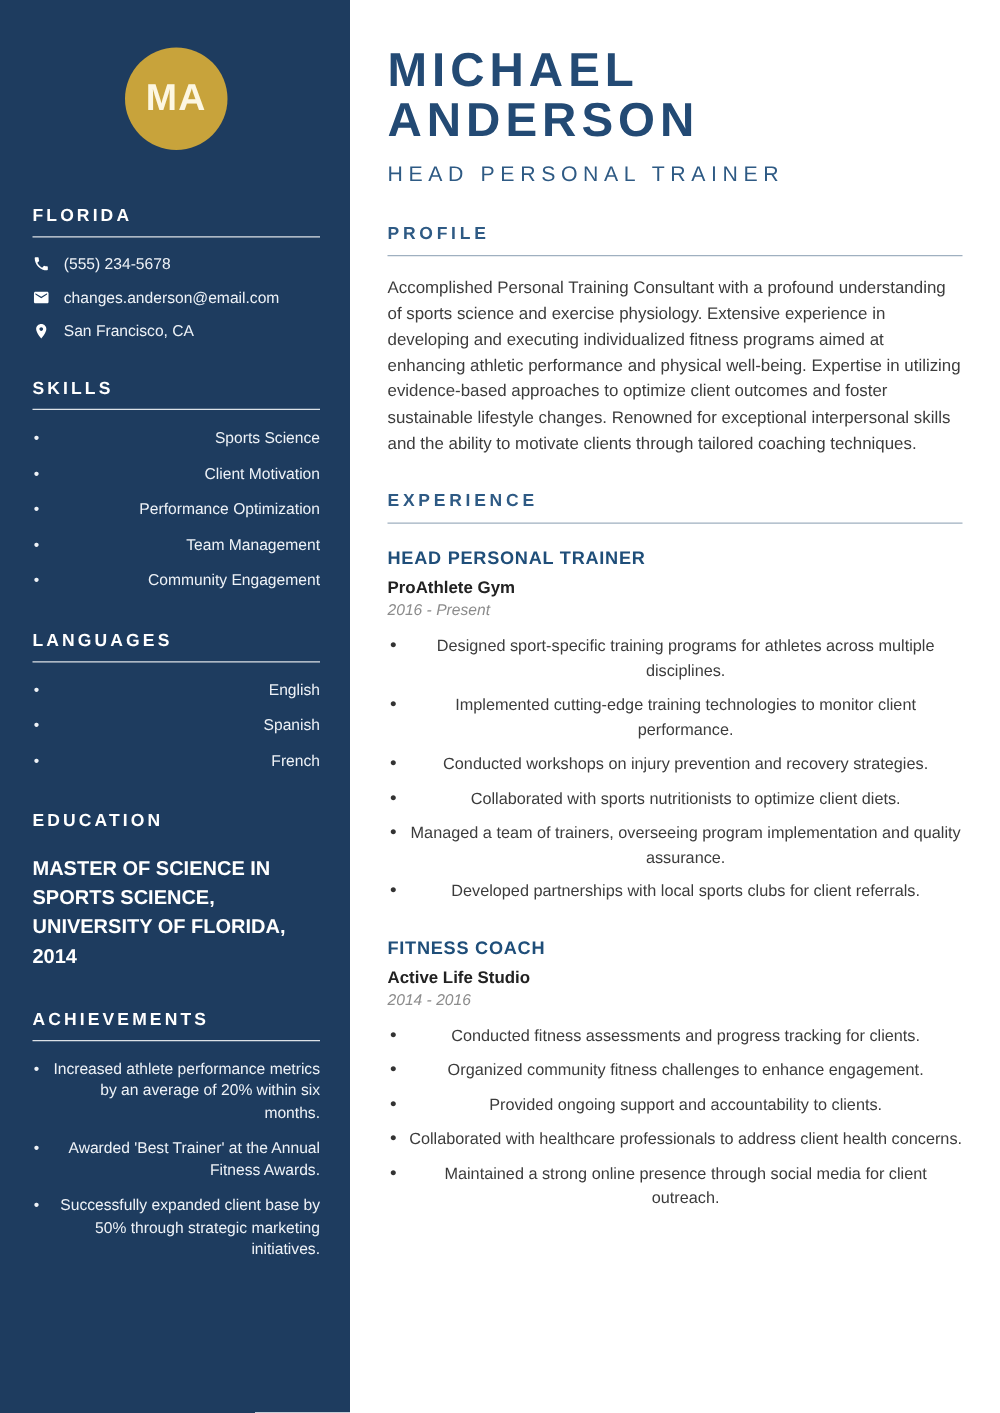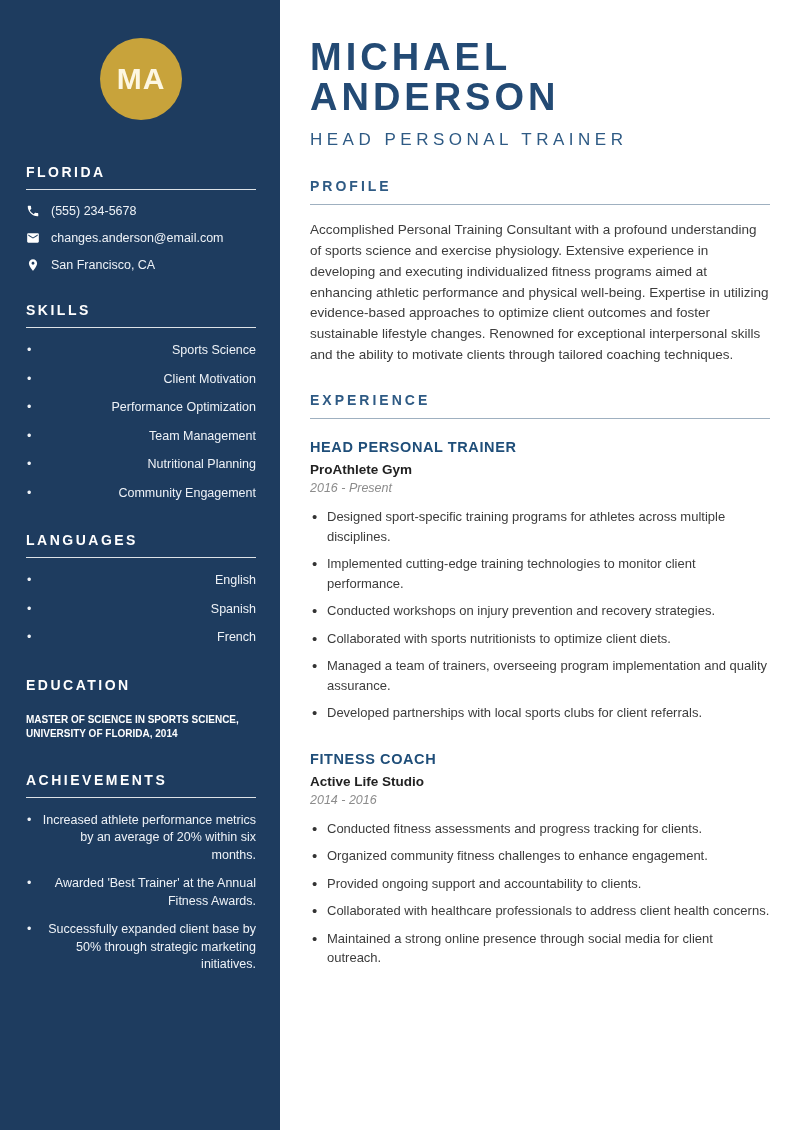--- a/index.html
+++ b/index.html
@@ -54,21 +54,21 @@
     position: relative;
     padding-left: 14px;
     margin-bottom: 11px;
     font-size: 12.5px;
     line-height: 1.4;
     color: #eef2f7;
   }
   .side-list li::before { content: "•"; position: absolute; left: 1px; top: 0; }
   .edu-text {
     margin-top: 14px;
-    font-size: 10px;
+    font-size: 16px;
     font-weight: bold;
     line-height: 1.45;
     color: #ffffff;
   }
 
   
   .main {
     flex: 1;
     padding: 38px 30px 30px 30px;
   }
@@ -115,21 +115,21 @@
     font-size: 13.5px;
     font-weight: bold;
     color: #222222;
   }
   .job-dates {
     margin: 0 0 12px 0;
     font-size: 12.5px;
     font-style: italic;
     color: var(--muted-color, #8c8c8c);
   }
-  .job-bullets { list-style: none; margin: 0; padding: 0; }
+  .job-bullets { list-style: none; margin: 0; padding: 0; text-align: center; }
   .job-bullets li {
     position: relative;
     padding-left: 17px;
     margin-bottom: 8px;
     font-size: 13px;
     line-height: 1.5;
     color: var(--text-color, #3c3c3c);
   }
   .job-bullets li::before {
     content: "•";
@@ -170,21 +170,20 @@
     </div>
   </section>
 
   <section class="side-section">
     <h2 class="side-heading">SKILLS</h2>
     <ul class="side-list">
       <li>Sports Science</li>
       <li>Client Motivation</li>
       <li>Performance Optimization</li>
       <li>Team Management</li>
-      <li>Nutritional Planning</li>
       <li>Community Engagement</li>
     </ul>
   </section>
 
   <section class="side-section">
     <h2 class="side-heading">LANGUAGES</h2>
     <ul class="side-list">
       <li>English</li>
       <li>Spanish</li>
       <li>French</li>

